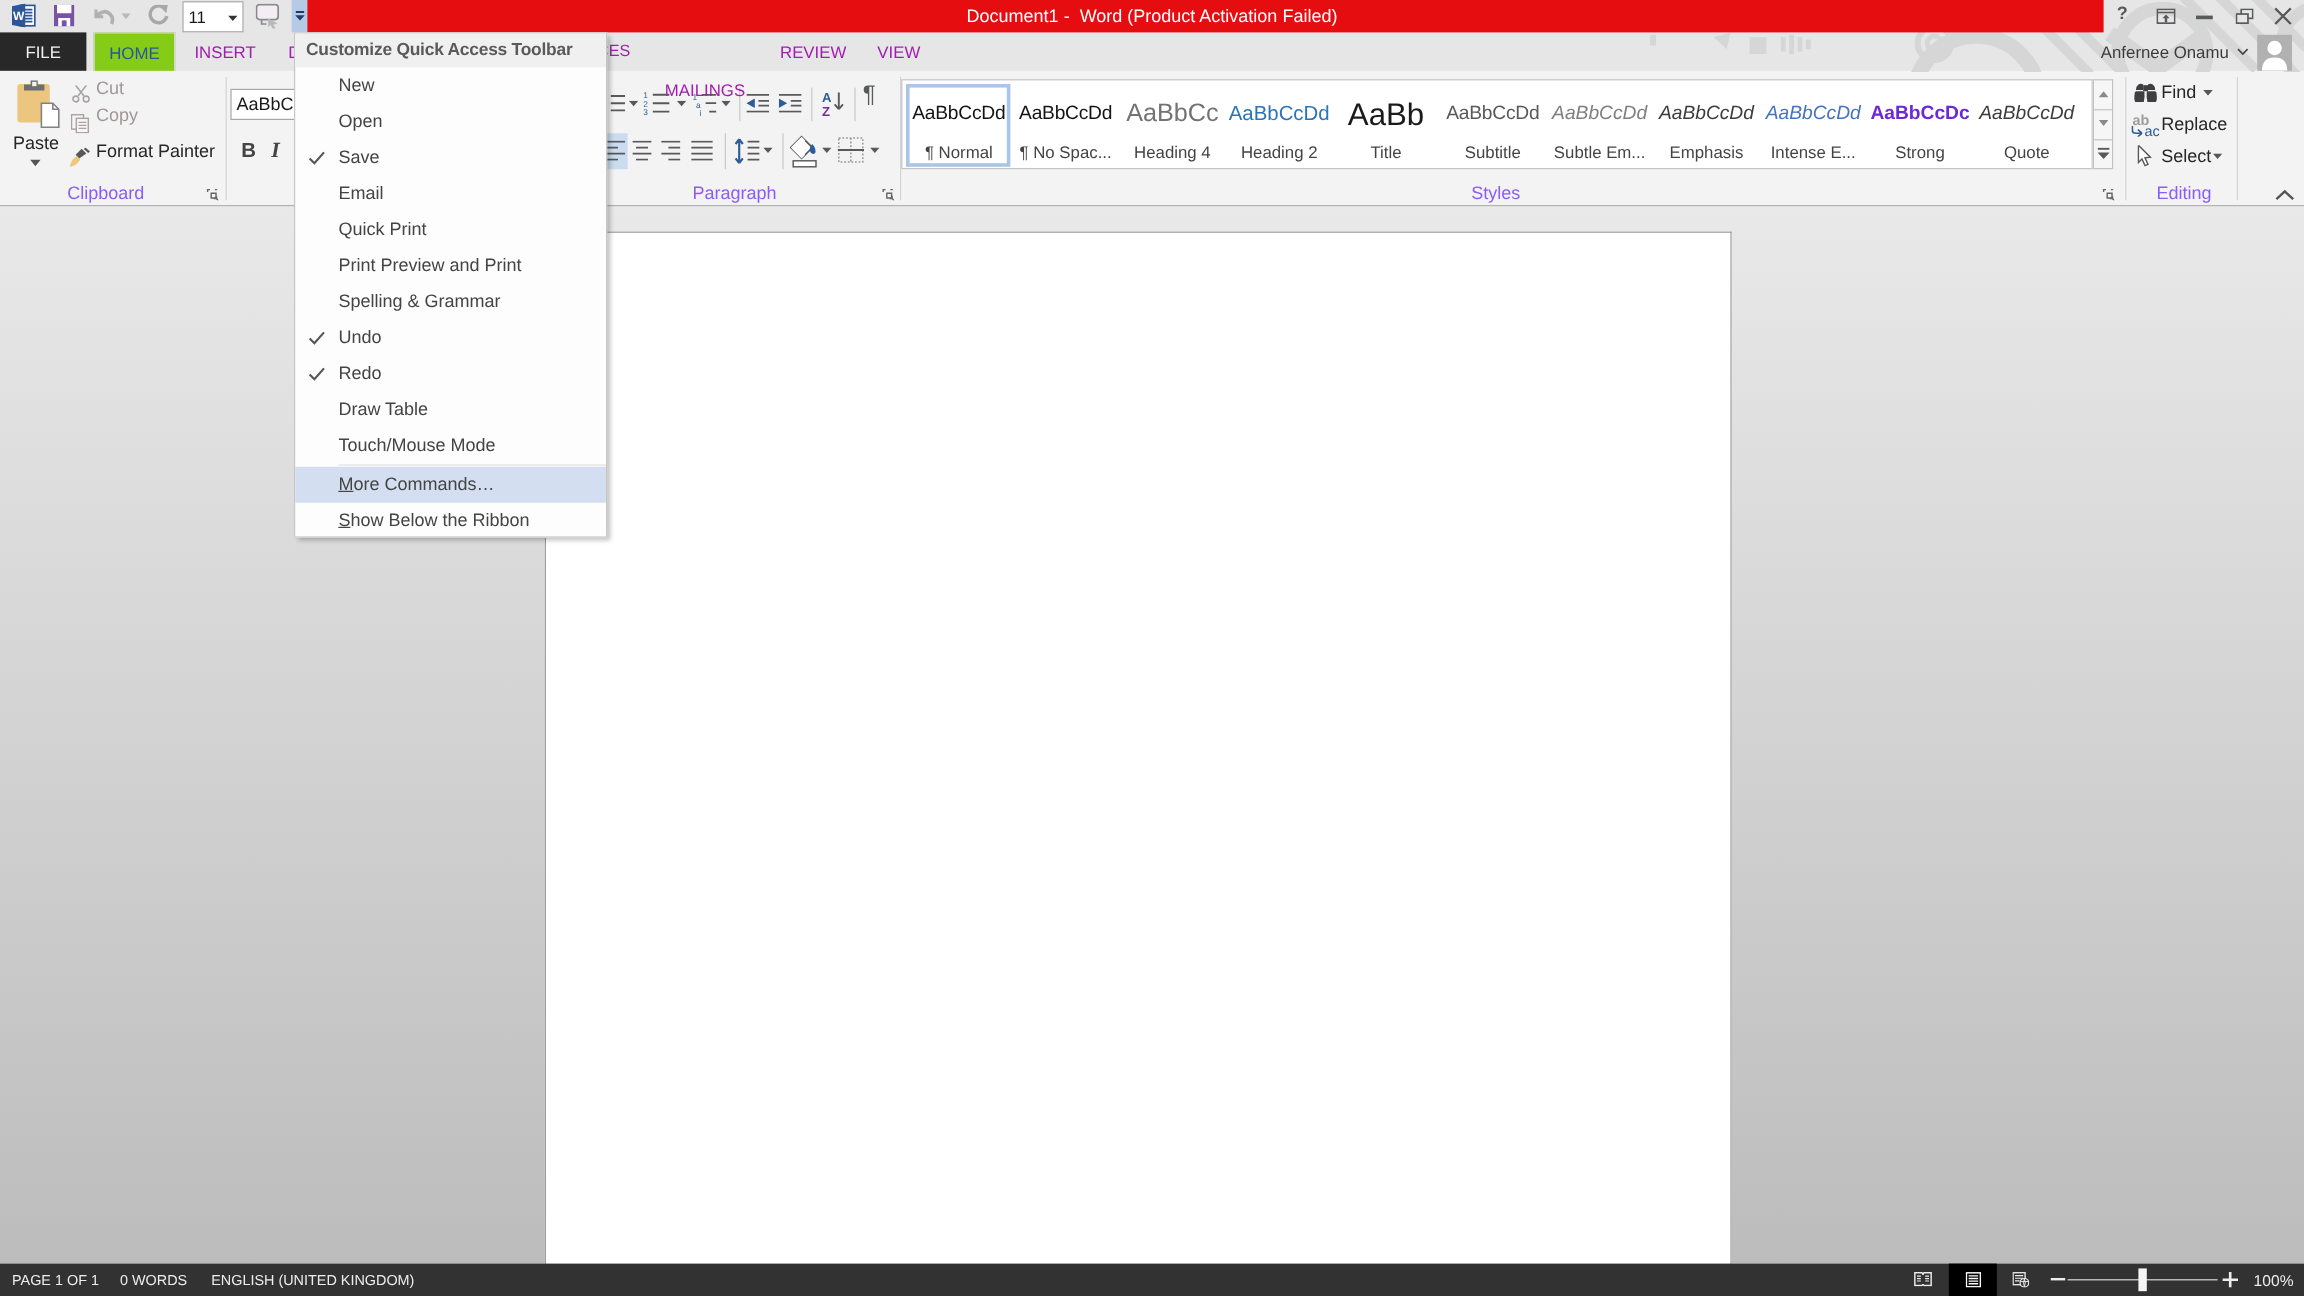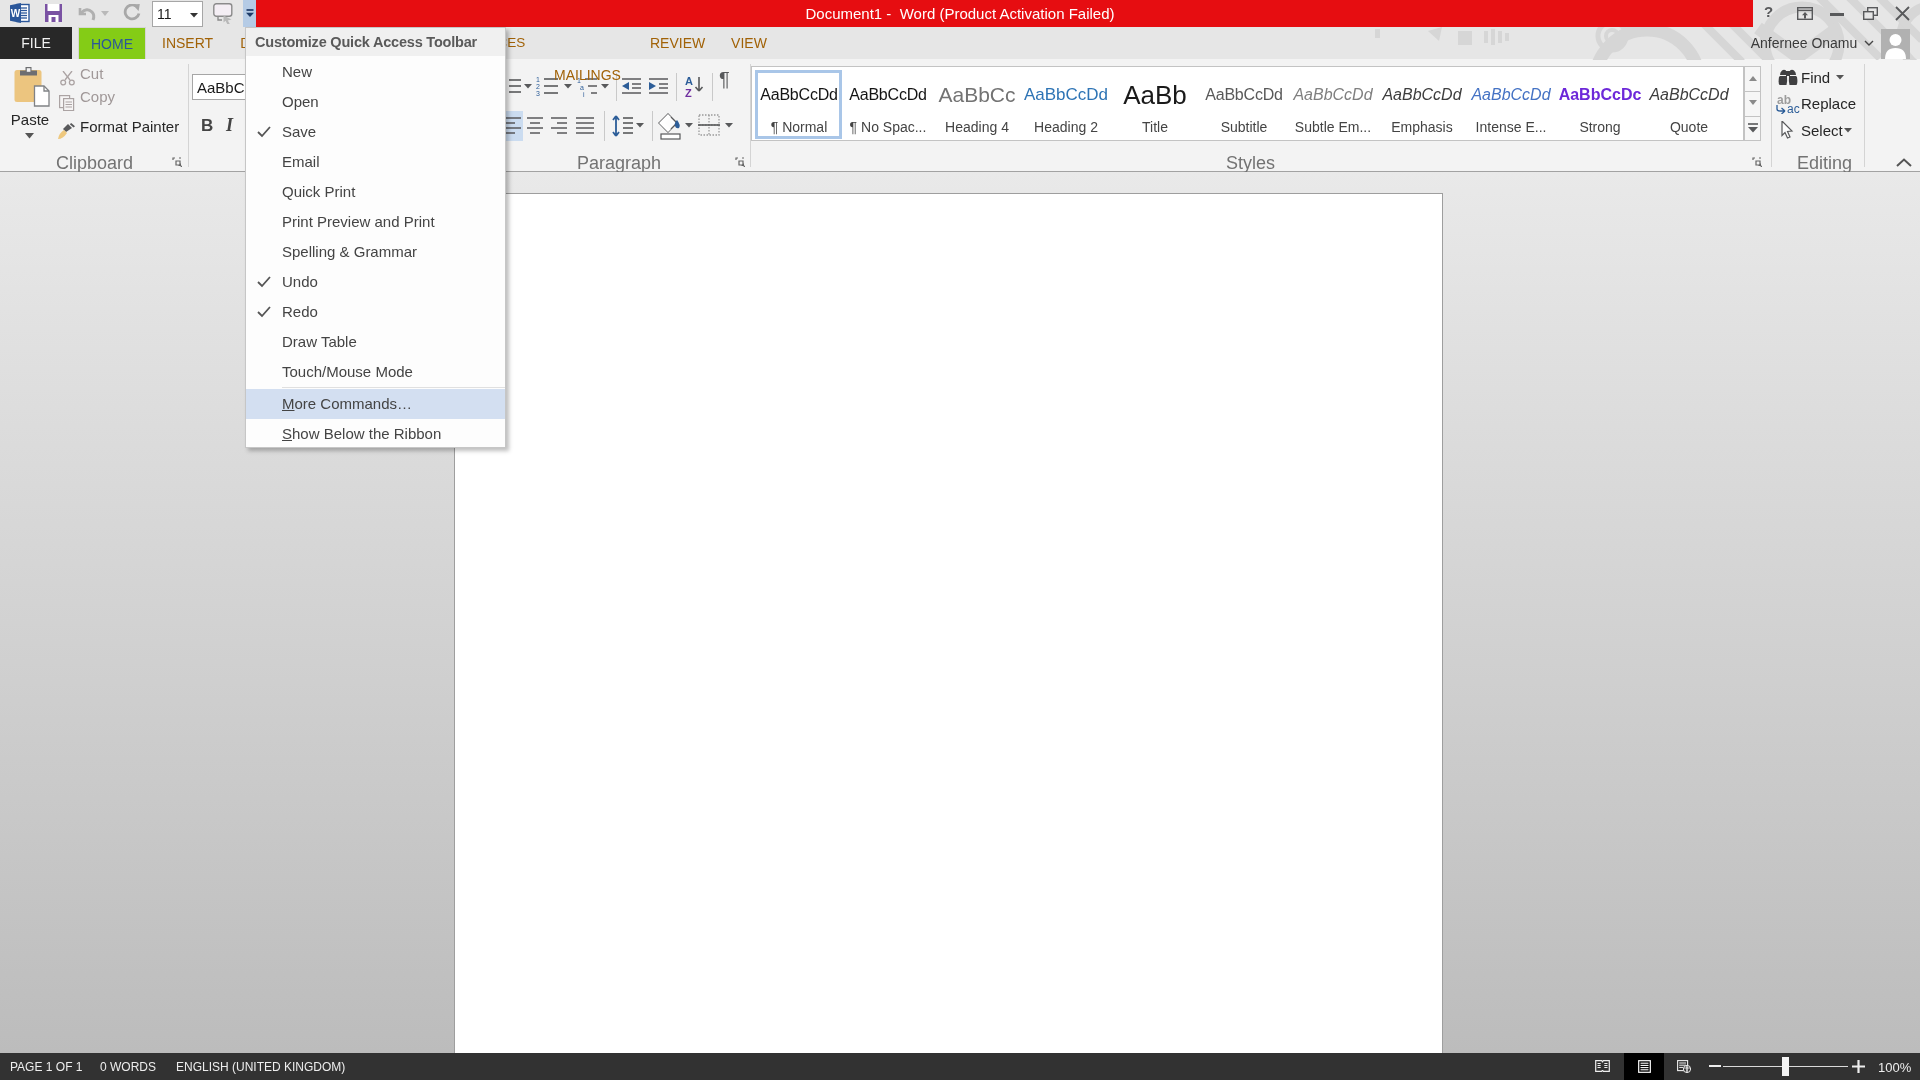--- a/index.html
+++ b/index.html
@@ -8,27 +8,27 @@
   .abs { position:absolute; }
   .sep { position:absolute; width:1px; background:#d0d0d0; }
 
   
   #titlebar { position:absolute; left:0; top:0; width:1920px; height:27px; background:#e6e6e6; }
   #redbar { position:absolute; left:256px; top:0; width:1497px; height:27px; background:#e60d11; z-index:3; }
   #titletext { position:absolute; left:960px; top:5px; transform:translateX(-50%); color:#fff; font-size:15px; white-space:nowrap; z-index:4; }
 
   
   #tabrow { position:absolute; left:0; top:27px; width:1920px; height:32px; z-index:2; }
-  .tab { position:absolute; top:0; height:32px; line-height:32px; font-size:14px; color:#a16207; text-align:center; }
+  .tab { position:absolute; top:0; height:32px; line-height:32px; font-size:14px; color:#a21caf; text-align:center; }
   #filetab { left:0; width:72px; background:#282828; color:#f2f2f2; z-index:2; }
   #hometab { left:78px; width:68px; background:#84cc16; color:#2b579a; border:1px solid #d5d5d5; border-bottom:none; z-index:2; }
 
   
   #ribbon { position:absolute; left:0; top:59px; width:1920px; height:113px; background:#f3f3f3; border-bottom:1px solid #a2a2a2; }
-  .grplabel { position:absolute; font-size:18px; color:#737373; top:94px; white-space:nowrap; }
+  .grplabel { position:absolute; font-size:15px; color:#8b5cf6; top:94px; white-space:nowrap; }
   .gsep { position:absolute; top:5px; height:103px; width:1px; background:#d4d4d4; }
 
   
   #docarea { position:absolute; left:0; top:172px; width:1920px; height:881px; background:linear-gradient(#e9e9e9,#bcbcbc); }
   #page { position:absolute; left:454px; top:21px; width:989px; height:870px; background:#fff; border:1px solid #9e9e9e; border-bottom:none; }
 
   
   #statusbar { position:absolute; left:0; top:1053px; width:1920px; height:27px; background:#323232; color:#ededed; font-size:12px; }
   #statusbar .st { position:absolute; top:7px; white-space:nowrap; }
 

